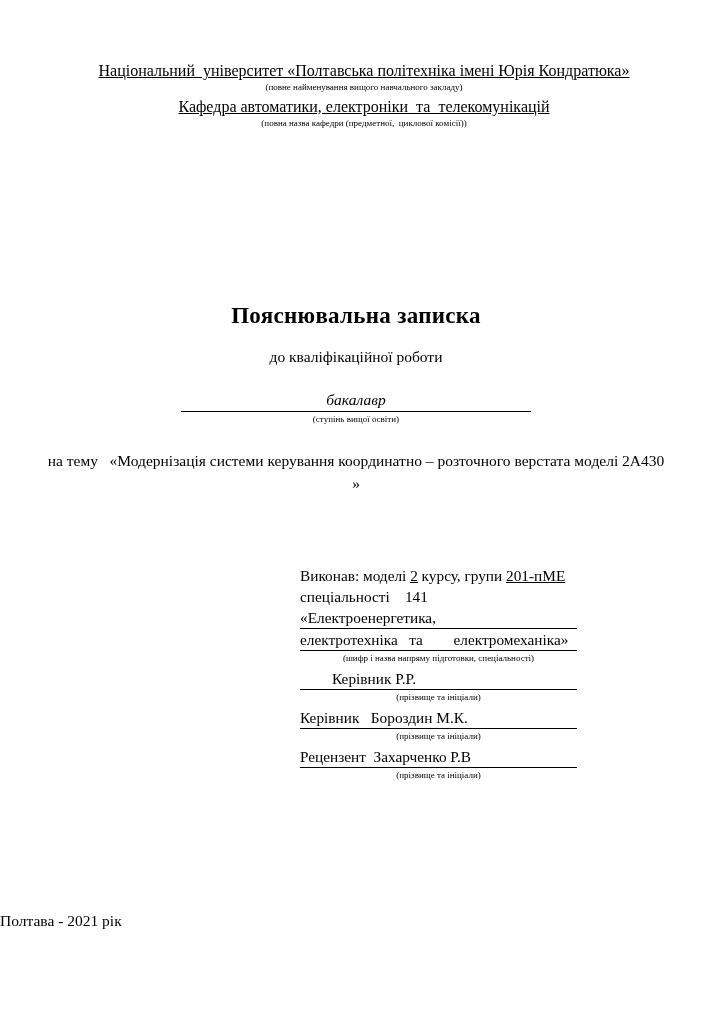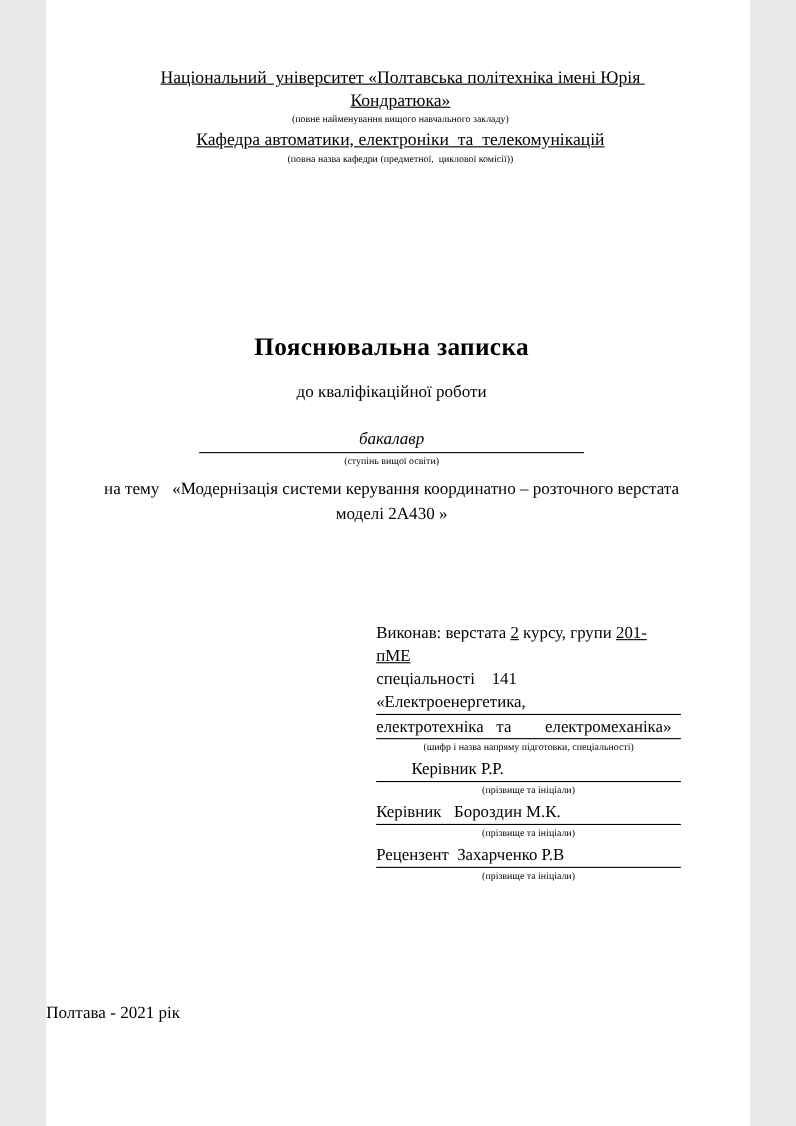--- a/index.html
+++ b/index.html
@@ -1,18 +1,18 @@
 <!DOCTYPE html>
 <html><head>
 <meta charset="utf-8">
 <style>
   * { margin: 0; padding: 0; box-sizing: border-box; }
   html, body { background: #e9e9e9; }
   .page {
-    width: 640px;
+    width: 724px;
     height: 1024px;
     margin: 0 auto;
     background: #ffffff;
     position: relative;
     font-family: "Liberation Serif", serif;
     color: #000;
   }
   .pre { white-space: pre-wrap; }
 
   
@@ -55,21 +55,21 @@
     border-bottom: 1px solid #000;
     font-size: 15.5px;
     line-height: 19px;
     padding-bottom: 2px;
     text-align: center;
     font-style: italic;
   }
   .degree-caption { margin-top: 1px; }
   .topic {
     font-size: 15.5px;
-    margin-top: 8px;
+    margin-top: 24px;
     line-height: 23px;
   }
 
   
   .author-block {
     position: absolute;
     top: 565px; left: 300px; width: 277px;
     text-align: left;
   }
   .a-line {
@@ -113,21 +113,21 @@
 
   <div class="title-block">
     <div class="main-title">Пояснювальна записка</div>
     <div class="subtitle">до кваліфікаційної роботи</div>
     <div class="degree-line">бакалавр</div>
     <div class="caption degree-caption">(ступінь вищої освіти)</div>
     <div class="topic pre">на тему   «Модернізація системи керування координатно – розточного верстата моделі 2А430 »</div>
   </div>
 
   <div class="author-block">
-    <div class="a-line"><span>Виконав: верстата </span><span class="u">2</span><span> курсу, групи </span><span class="u">201-пМЕ</span></div>
+    <div class="a-line"><span>Виконав: моделі </span><span class="u">2</span><span> курсу, групи </span><span class="u">201-пМЕ</span></div>
     <div class="a-line a-underline">спеціальності    141    «Електроенергетика,</div>
     <div class="a-line a-underline">електротехніка   та        електромеханіка»</div>
     <div class="a-caption">(шифр і назва напряму підготовки, спеціальності)</div>
 
     <div class="a-line a-underline student-line">Керівник Р.Р.</div>
     <div class="a-caption">(прізвище та ініціали)</div>
 
     <div class="a-line a-underline">Керівник   Бороздин М.К.</div>
     <div class="a-caption">(прізвище та ініціали)</div>
 

